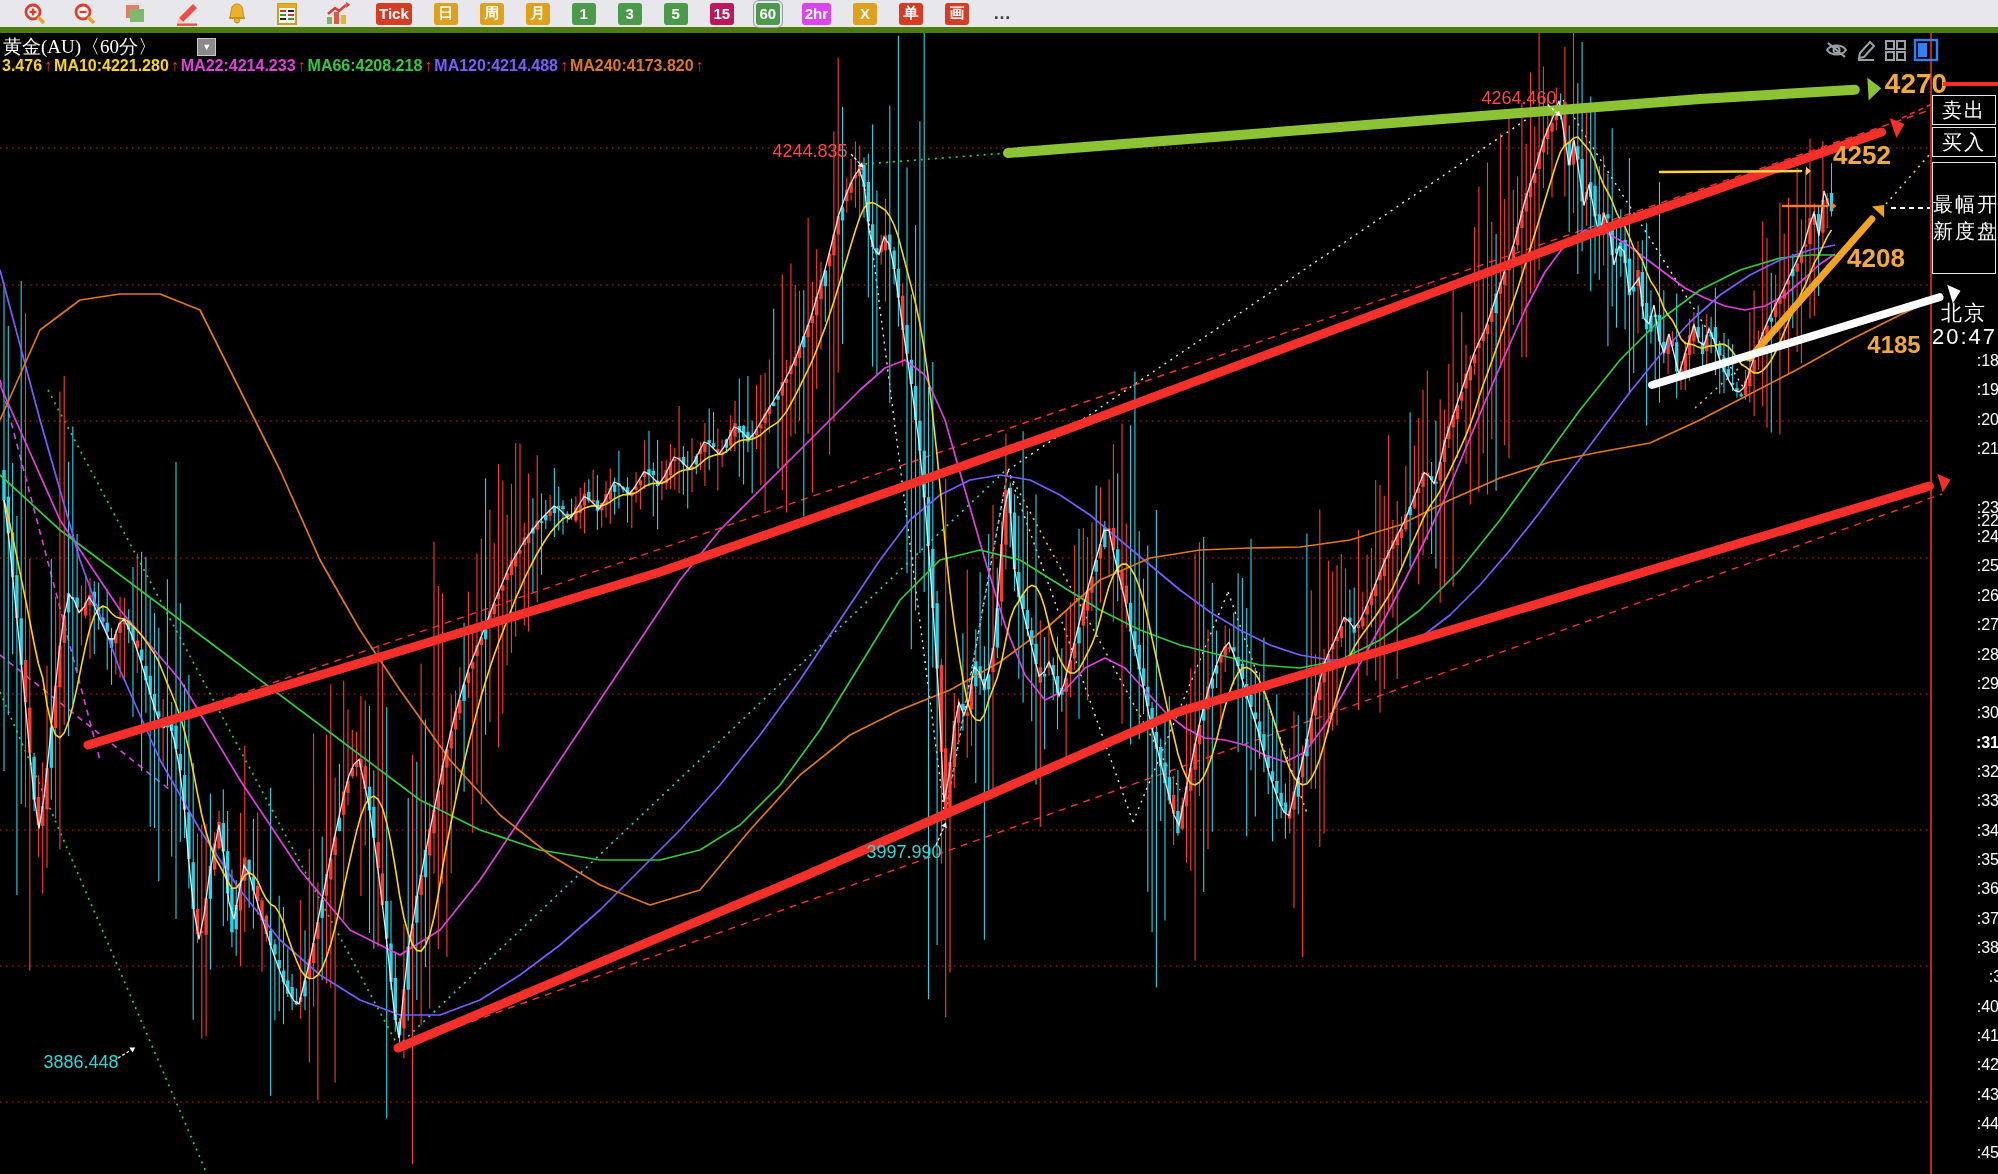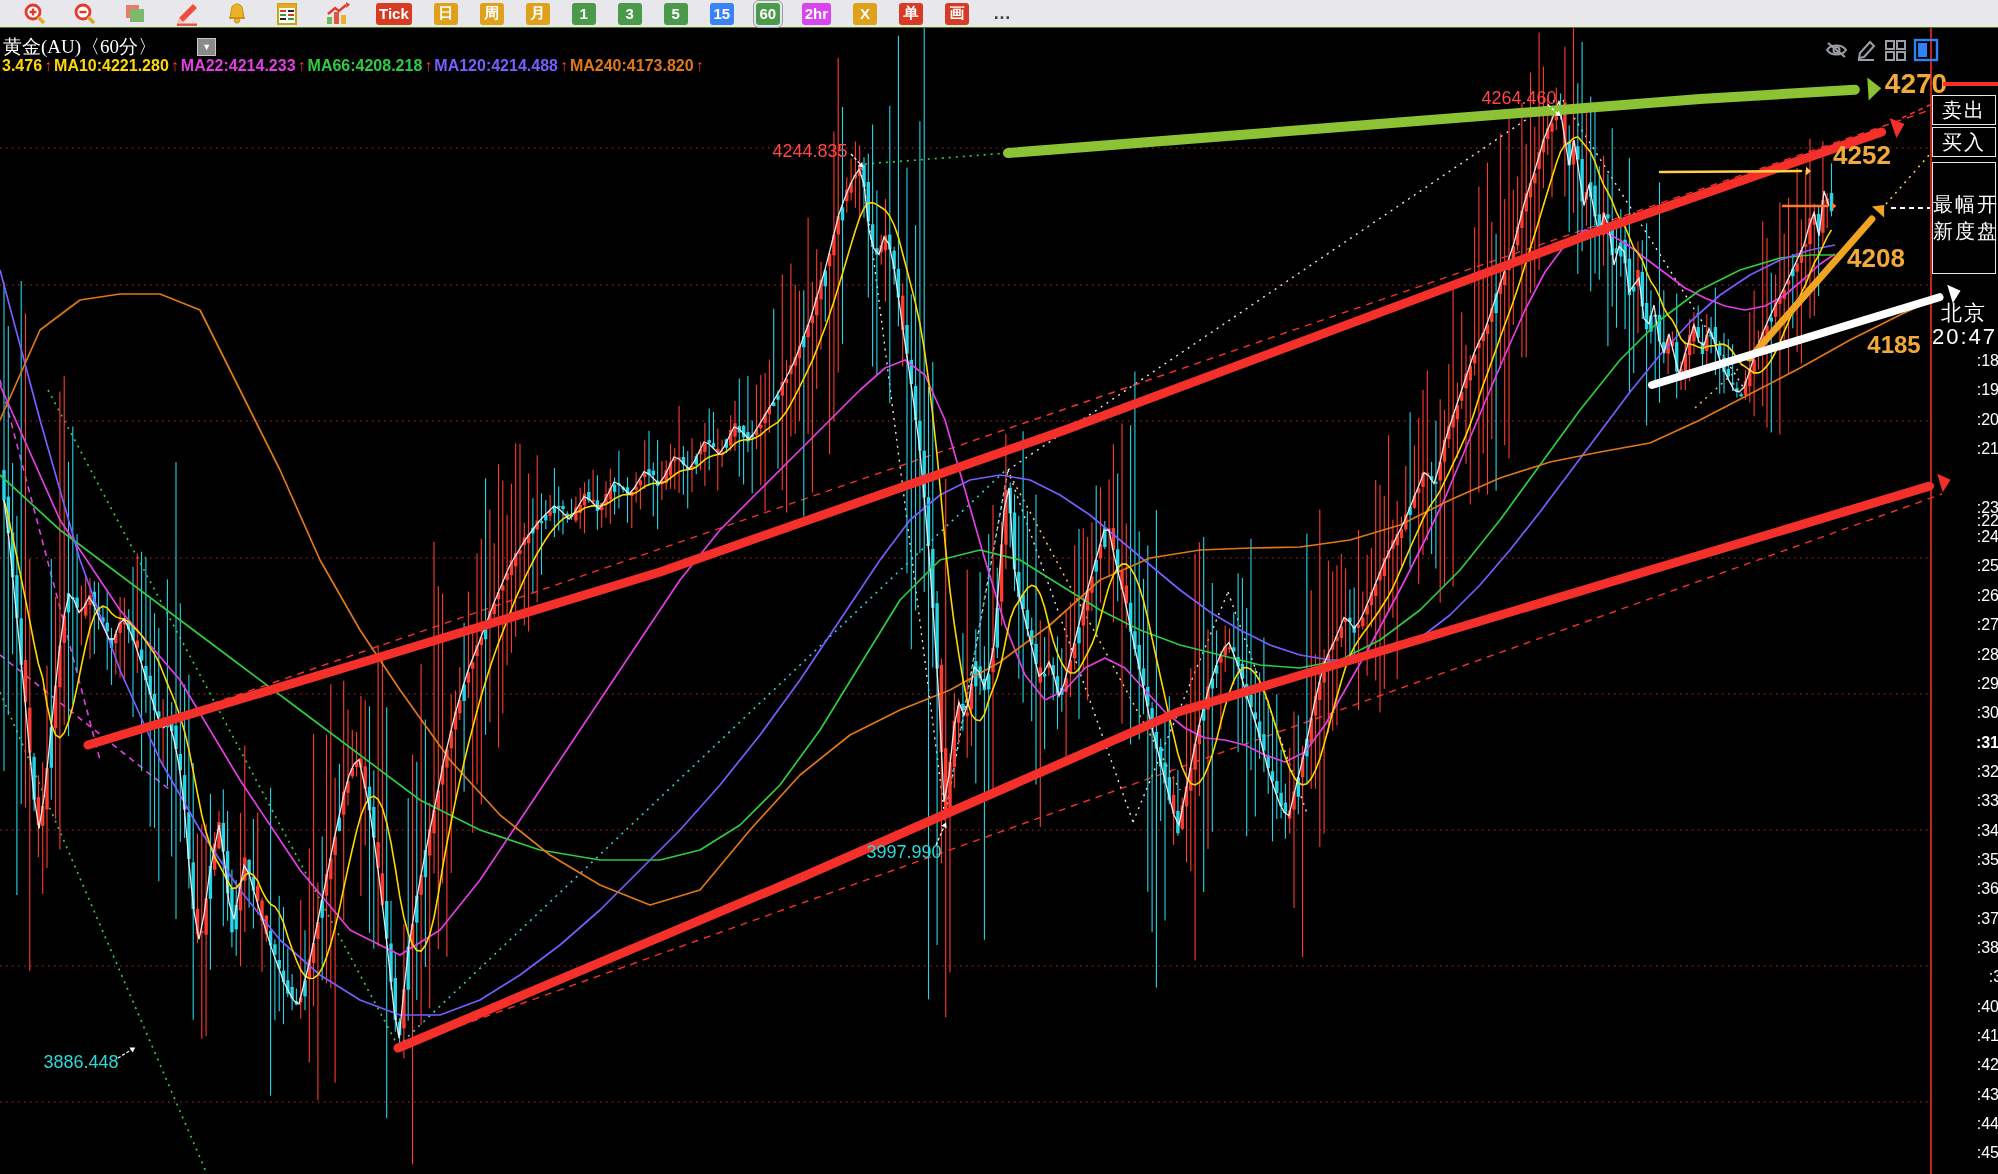--- a/index.html
+++ b/index.html
@@ -1,20 +1,20 @@
 <!DOCTYPE html>
 <html><head>
 <meta charset="utf-8">
 <style>
   html,body{margin:0;padding:0;background:#000;width:1998px;height:1174px;overflow:hidden;
     font-family:"Liberation Sans",sans-serif;-webkit-font-smoothing:antialiased;}
   #app{position:relative;width:1998px;height:1174px;background:#000;}
   
   #toolbar{position:absolute;left:0;top:0;width:1998px;height:27px;background:#e7e7ec;
-    border-bottom:1px solid #4d7c0f;display:flex;align-items:center;z-index:40;}
+    border-bottom:6px solid #4d7c0f;display:flex;align-items:center;z-index:40;}
   .tb-btn{height:22px;min-width:24px;margin-left:22px;border-radius:3px;display:flex;align-items:center;
     justify-content:center;font-size:15px;font-weight:bold;color:#fff;padding:0 3px;box-sizing:border-box;
     cursor:default;flex:0 0 auto;}
   .tb-btn.icon{background:transparent;margin-left:20px;}
   .tb-btn.selected{outline:1px solid #9a9aa2;outline-offset:2px;}
   .tb-btn svg{display:block;}
   .tb-more{color:#444;font-size:18px;font-weight:bold;letter-spacing:1px;margin-left:24px;}
   
   #title-row{position:absolute;left:3px;top:34px;z-index:30;color:#fff;
     font-family:"Liberation Serif","DejaVu Serif",serif;font-size:19px;display:flex;align-items:center;gap:36px;}
@@ -97,21 +97,21 @@
           <polygon points="21,0 25,2.5 21.5,6" fill="#e23b2e"></polygon>
         </svg>
       </div>
       <div class="tb-btn" style="background: rgb(214, 60, 36); color: rgb(255, 255, 255);">Tick</div>
       <div class="tb-btn" style="background: rgb(223, 161, 28); color: rgb(255, 255, 255);">日</div>
       <div class="tb-btn" style="background: rgb(223, 161, 28); color: rgb(255, 255, 255);">周</div>
       <div class="tb-btn" style="background: rgb(223, 161, 28); color: rgb(255, 255, 255);">月</div>
       <div class="tb-btn" style="background: rgb(75, 154, 75); color: rgb(255, 255, 255);">1</div>
       <div class="tb-btn" style="background: rgb(75, 154, 75); color: rgb(255, 255, 255);">3</div>
       <div class="tb-btn" style="background: rgb(75, 154, 75); color: rgb(255, 255, 255);">5</div>
-      <div class="tb-btn" style="background: #3b82f6; color: rgb(255, 255, 255);">15</div>
+      <div class="tb-btn" style="background: #be185d; color: rgb(255, 255, 255);">15</div>
       <div class="tb-btn selected" style="background: rgb(75, 154, 75); color: rgb(255, 255, 255);">60</div>
       <div class="tb-btn" style="background: #d946ef; color: rgb(255, 255, 255);">2hr</div>
       <div class="tb-btn" style="background: rgb(223, 161, 28); color: rgb(255, 255, 255);">X</div>
       <div class="tb-btn" style="background: rgb(214, 60, 36); color: rgb(255, 255, 255);">单</div>
       <div class="tb-btn" style="background: rgb(214, 60, 36); color: rgb(255, 255, 255);">画</div>
       <div class="tb-more">…</div>
     </div>
 
   <div id="chart-hit"></div>
 

